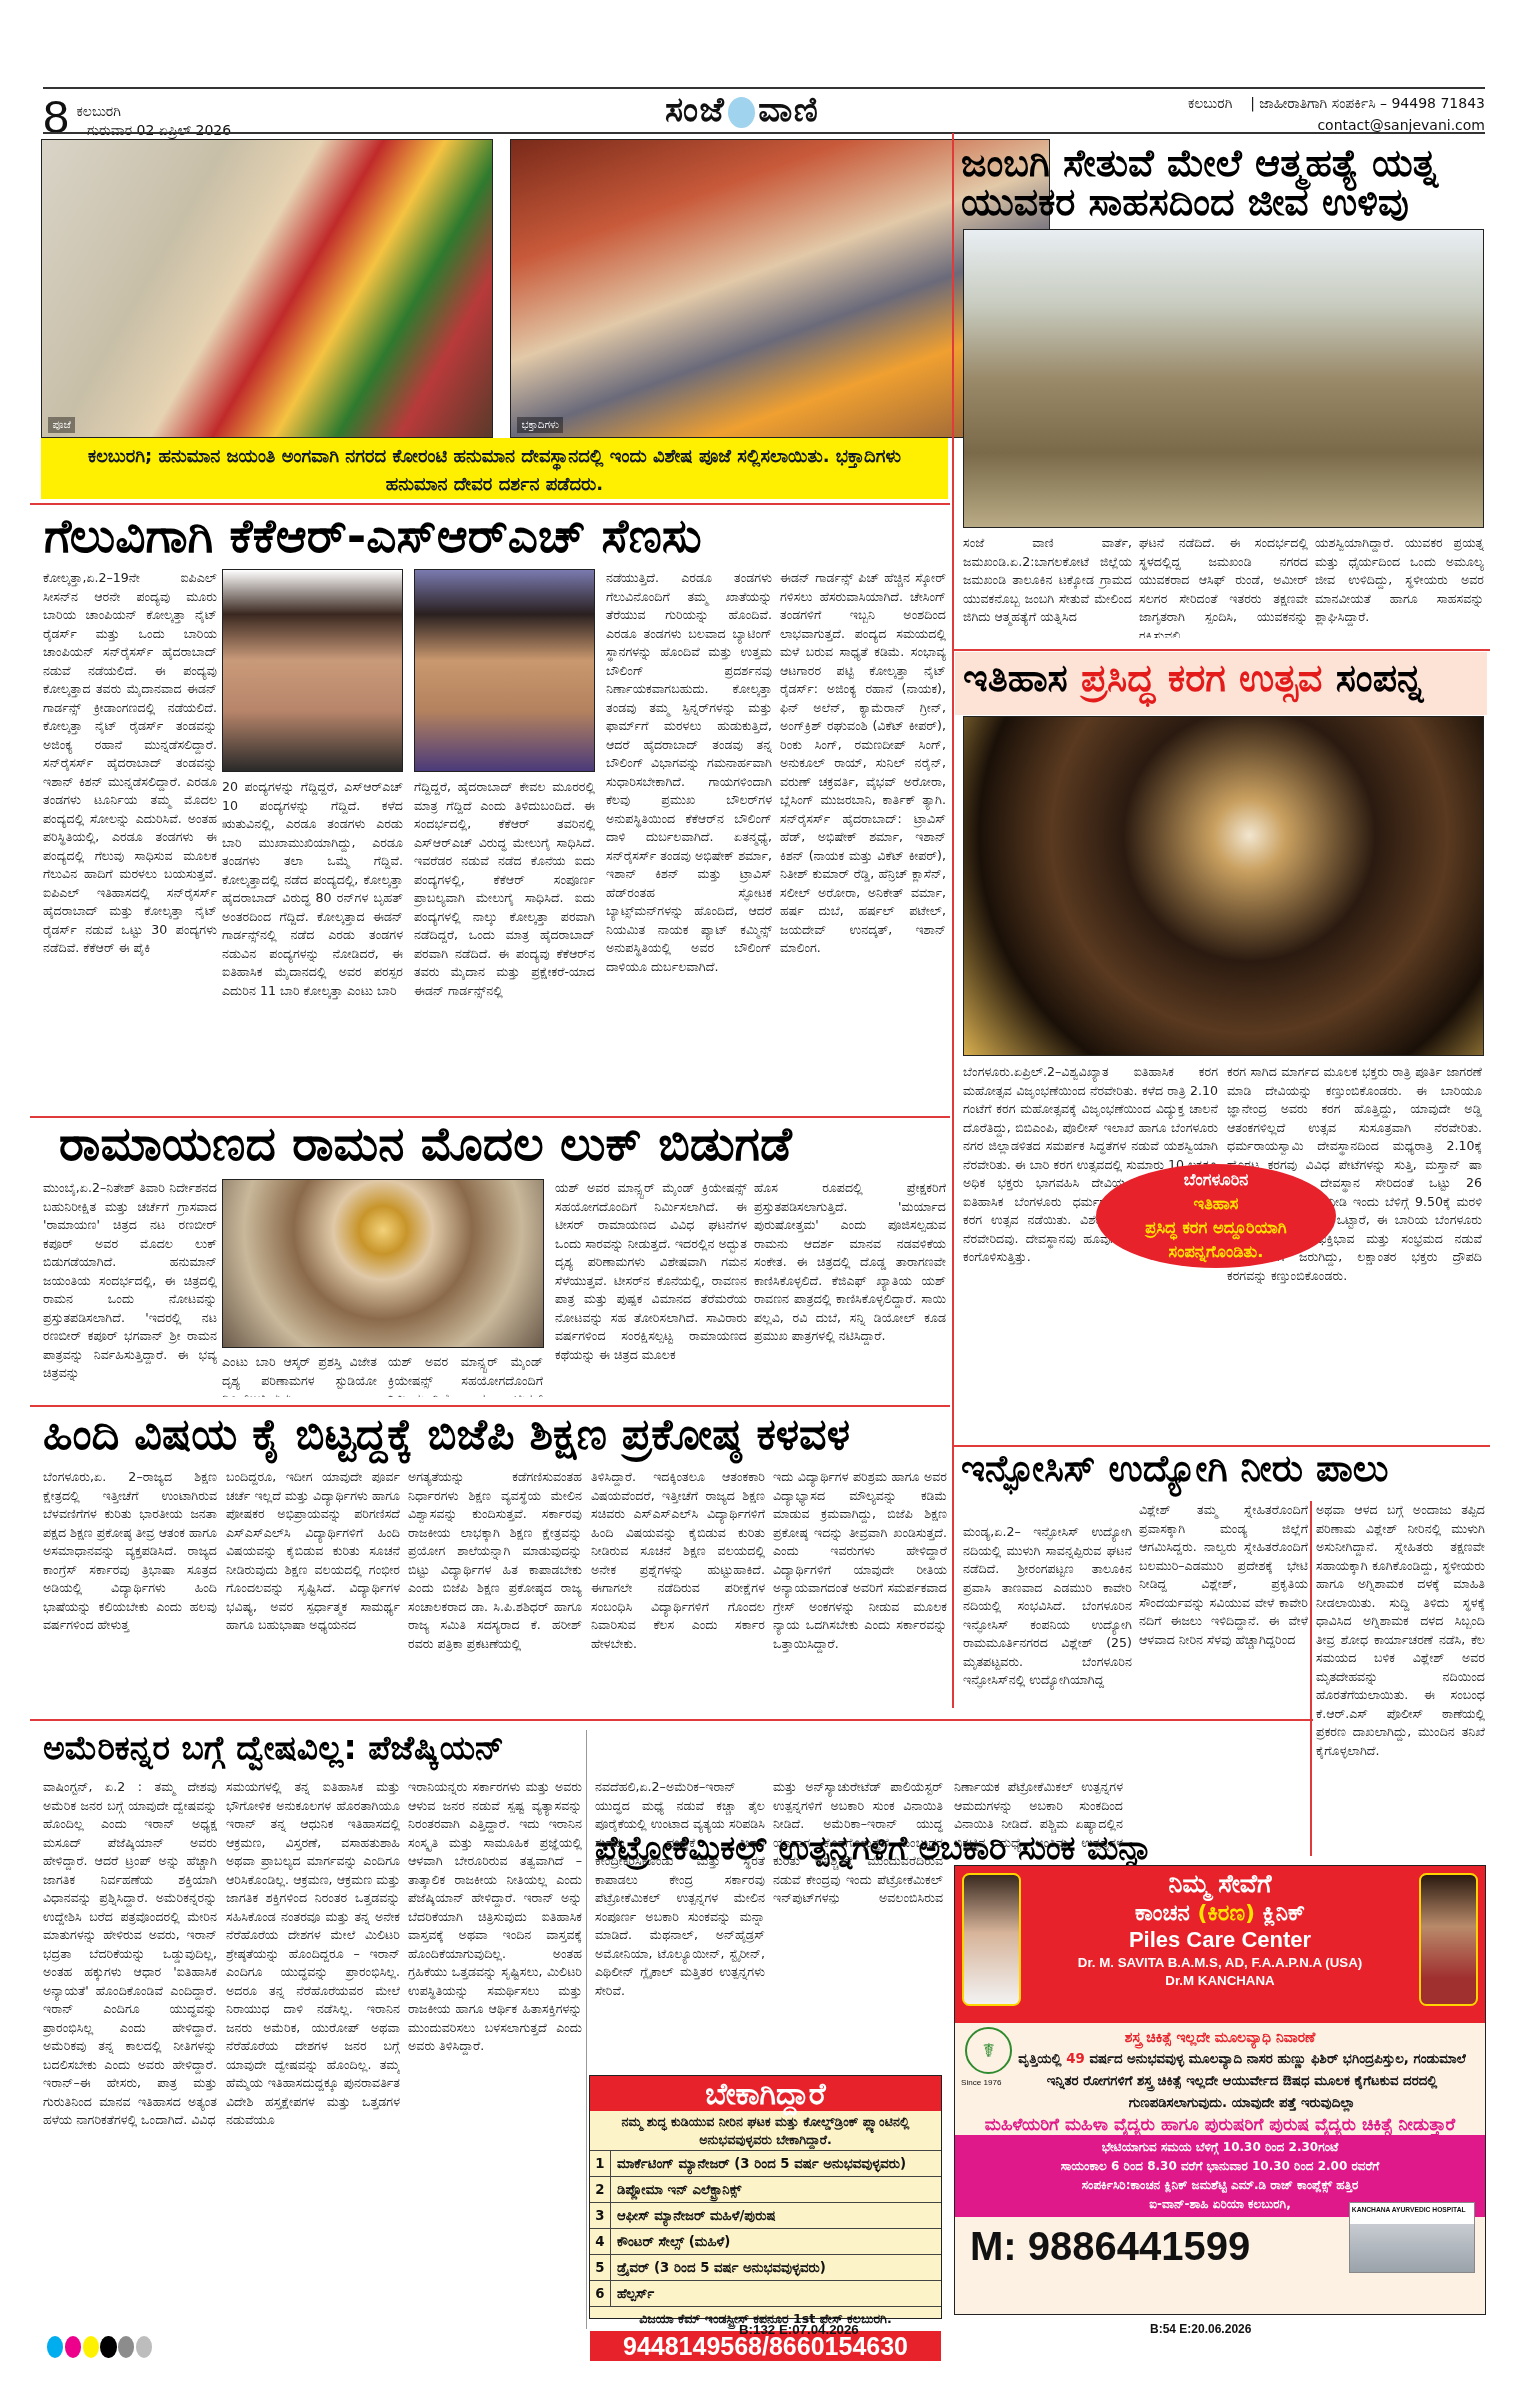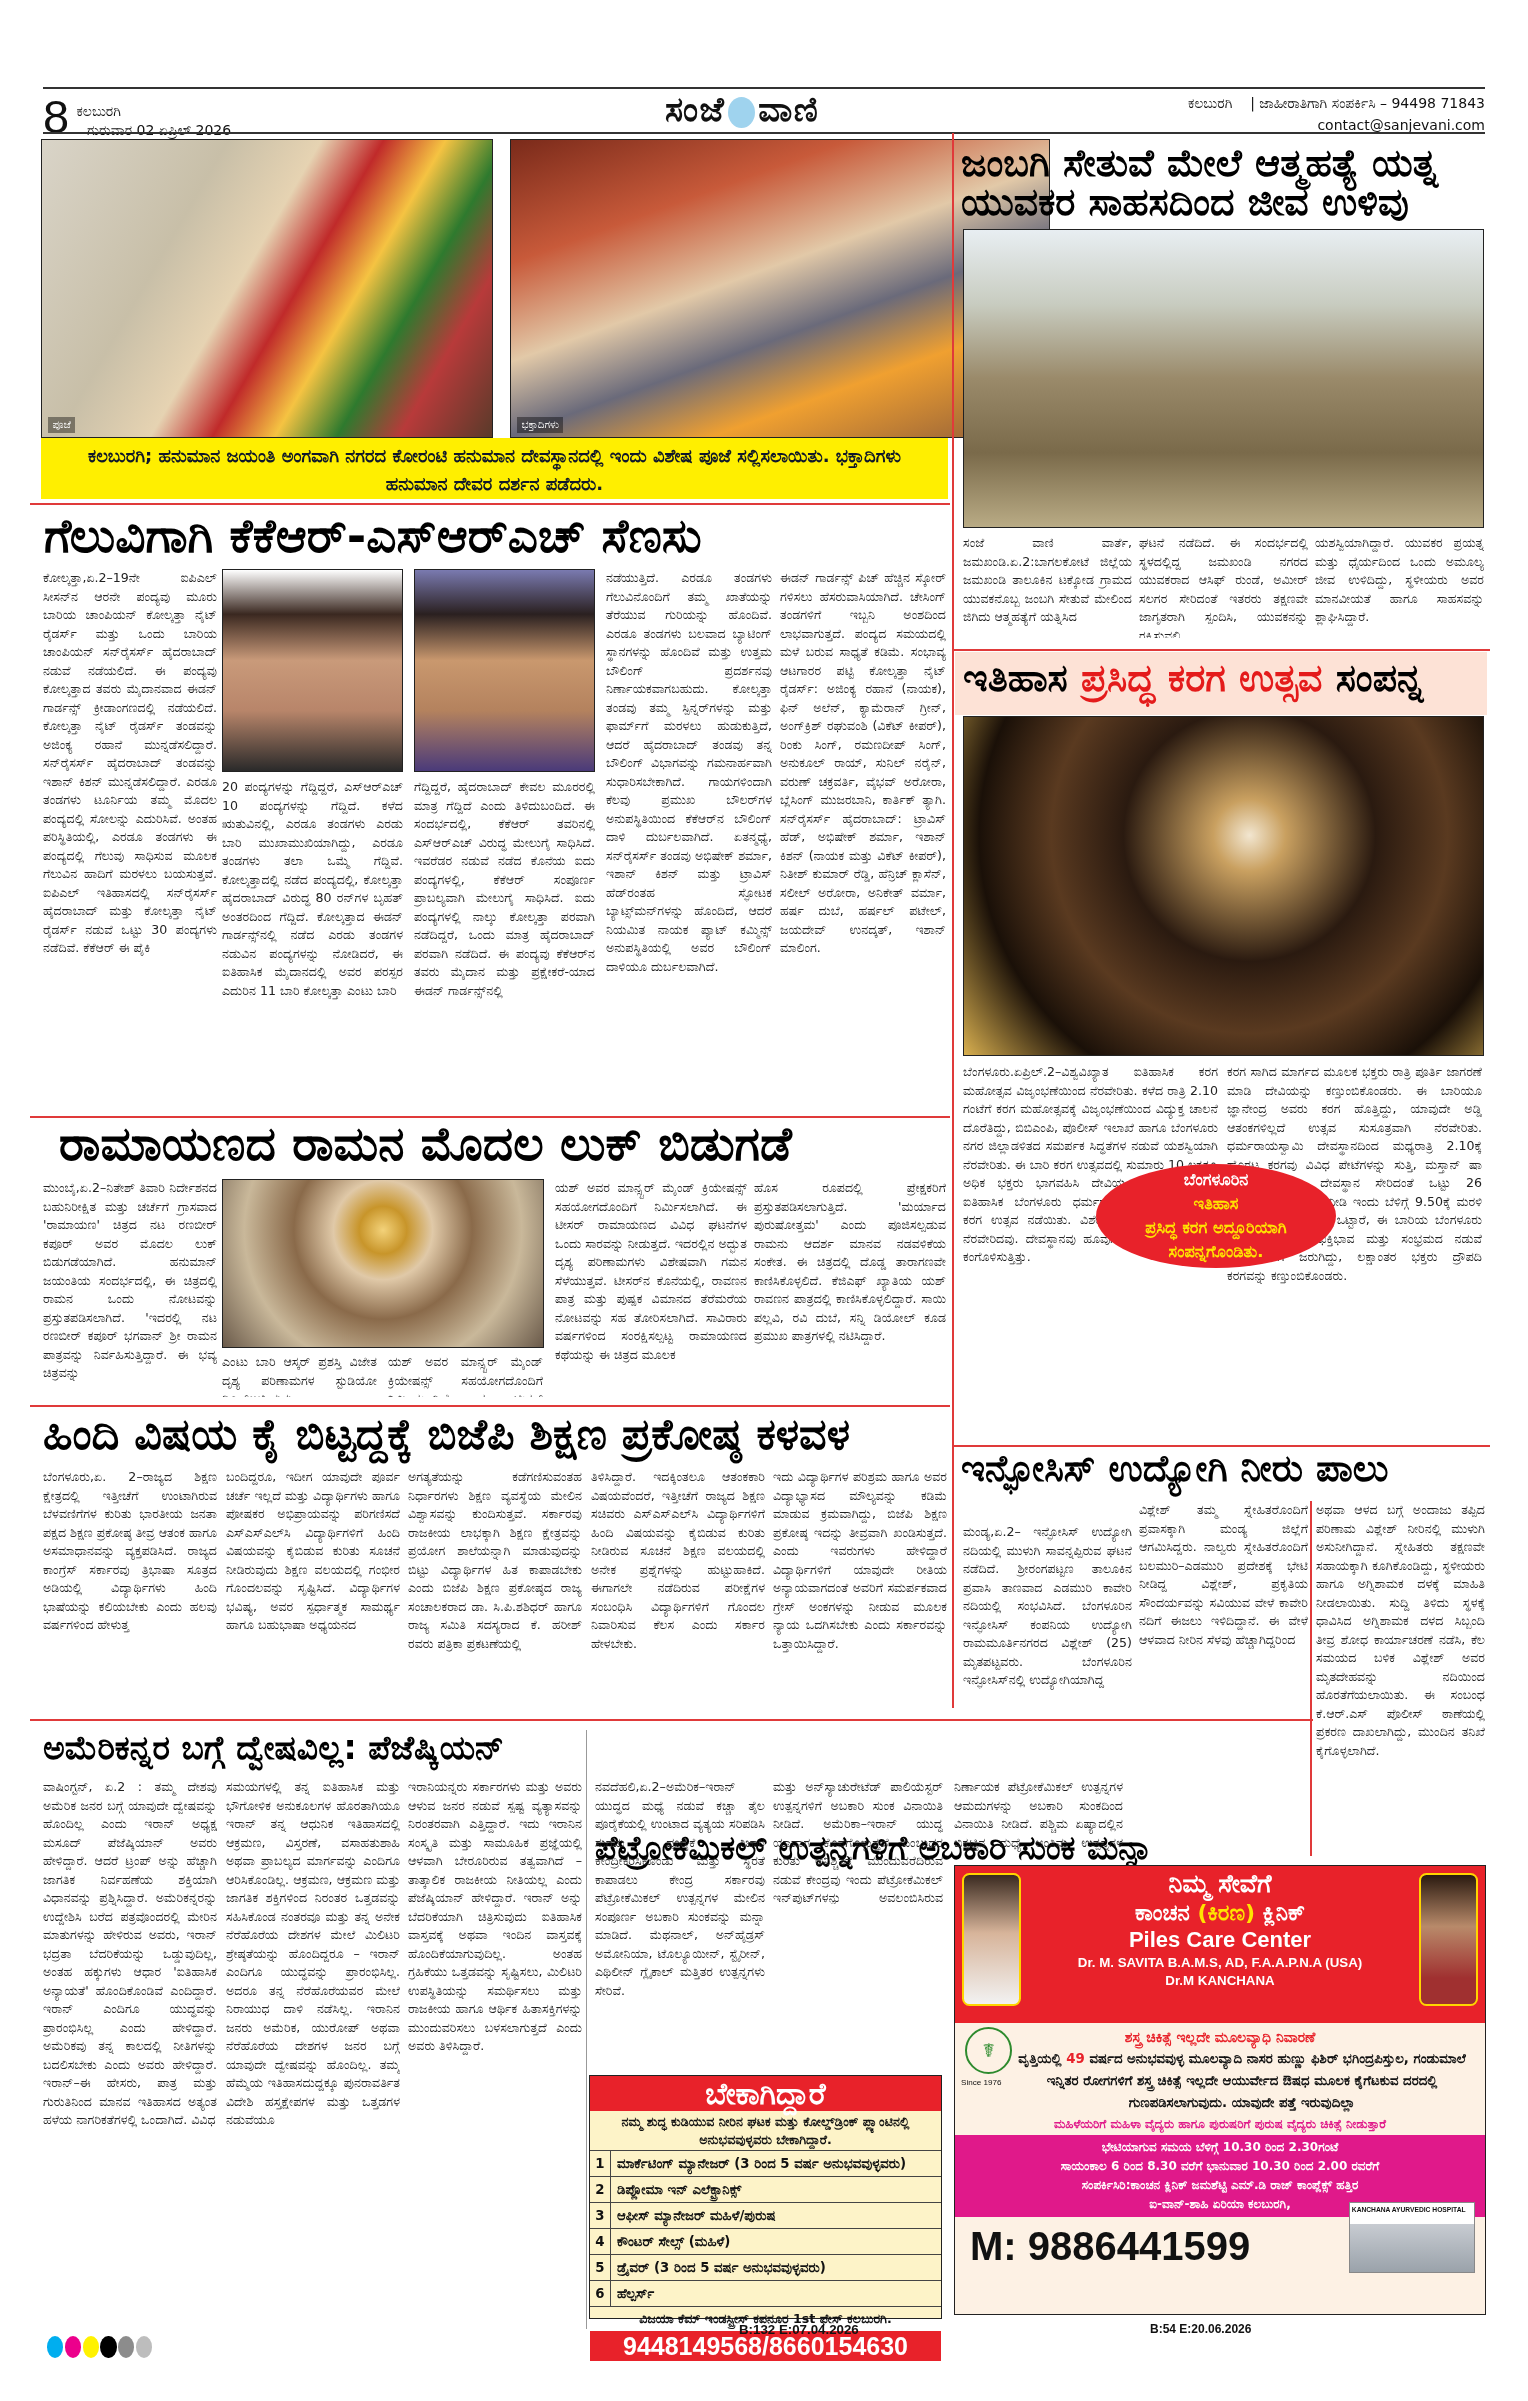--- a/index.html
+++ b/index.html
@@ -177,21 +177,21 @@
   </div>
   <div style="position:relative;padding:4.4px 7.4px 0 7.4px">
     <div class="abs" style="left:10.4px;top:4.4px;width:47px;height:47px;border-radius:50%;border:2.2px solid #2e8b2e;text-align:center;line-height:43px;color:#2e8b2e;font-size:19px">☤</div>
     <div class="abs" style="left:6px;top:55px;font-size:8.1px;font-family:'Liberation Sans',sans-serif">Since 1976</div>
     <div style="text-align:center;color:#e8222a;font-weight:bold;font-size:14px;line-height:21px">ಶಸ್ತ್ರ ಚಿಕಿತ್ಸೆ ಇಲ್ಲದೇ ಮೂಲವ್ಯಾಧಿ ನಿವಾರಣೆ</div>
     <div style="text-align:center;font-weight:bold;font-size:13.3px;line-height:22px;padding-left:44px">
       <span>ವೃತ್ತಿಯಲ್ಲಿ</span>
       <span style="color:#e8222a">49</span>
       <span>ವರ್ಷದ ಅನುಭವವುಳ್ಳ ಮೂಲವ್ಯಾದಿ ನಾಸರ ಹುಣ್ಣು ಫಿಶಿರ್ ಭಗಿಂದ್ರಪಿಸ್ತುಲ, ಗಂಡುಮಾಲೆ ಇನ್ನಿತರ ರೋಗಗಳಿಗೆ ಶಸ್ತ್ರ ಚಿಕಿತ್ಸೆ ಇಲ್ಲದೇ ಆಯುರ್ವೇದ ಔಷಧ ಮೂಲಕ ಕೈಗೆಟಕುವ ದರದಲ್ಲಿ ಗುಣಪಡಿಸಲಾಗುವುದು. ಯಾವುದೇ ಪತ್ತೆ ಇರುವುದಿಲ್ಲಾ</span>
     </div>
-    <div style="text-align:center;color:#e0198a;font-weight:bold;font-size:12px;line-height:21px">ಮಹಿಳೆಯರಿಗೆ ಮಹಿಳಾ ವೈದ್ಯರು ಹಾಗೂ ಪುರುಷರಿಗೆ ಪುರುಷ ವೈದ್ಯರು ಚಿಕಿತ್ಸೆ ನೀಡುತ್ತಾರೆ</div>
+    <div style="text-align:center;color:#e0198a;font-weight:bold;font-size:17px;line-height:21px">ಮಹಿಳೆಯರಿಗೆ ಮಹಿಳಾ ವೈದ್ಯರು ಹಾಗೂ ಪುರುಷರಿಗೆ ಪುರುಷ ವೈದ್ಯರು ಚಿಕಿತ್ಸೆ ನೀಡುತ್ತಾರೆ</div>
   </div>
   <div class="ad-pink" style="text-align:center;font-weight:bold;font-size:12px;line-height:19px;padding:3px 5px">
     <div>ಭೇಟಿಯಾಗುವ ಸಮಯ ಬೆಳಿಗ್ಗೆ 10.30 ರಿಂದ 2.30ಗಂಟೆ</div>
     <div>ಸಾಯಂಕಾಲ 6 ರಿಂದ 8.30 ವರೆಗೆ ಭಾನುವಾರ 10.30 ರಿಂದ 2.00 ರವರೆಗೆ</div>
     <div>ಸಂಪರ್ಕಿಸಿರಿ:ಕಾಂಚನ ಕ್ಲಿನಿಕ್ ಜಮಶೆಟ್ಟಿ ಎಮ್.ಡಿ ರಾಜ್ ಕಾಂಪ್ಲೆಕ್ಸ್ ಹತ್ತಿರ</div>
     <div>ಐ-ವಾನ್-ಶಾಹಿ ಏರಿಯಾ ಕಲಬುರಗಿ,</div>
   </div>
   <div style="position:relative;height:59px">
     <div style="position:absolute;left:15px;top:3px;font-size:40px;font-weight:bold;font-family:'Liberation Sans',sans-serif;line-height:52px">M: 9886441599</div>
     <div style="position:absolute;right:10.4px;top:-15px;width:126px;height:71px;background:linear-gradient(180deg,#fff 0%,#fff 30%,#c8ccd2 30%,#9aa2aa 100%);border:0.7px solid #888;font-size:6.7px;font-weight:bold;padding:2.2px;font-family:'Liberation Sans',sans-serif">KANCHANA AYURVEDIC HOSPITAL</div>

